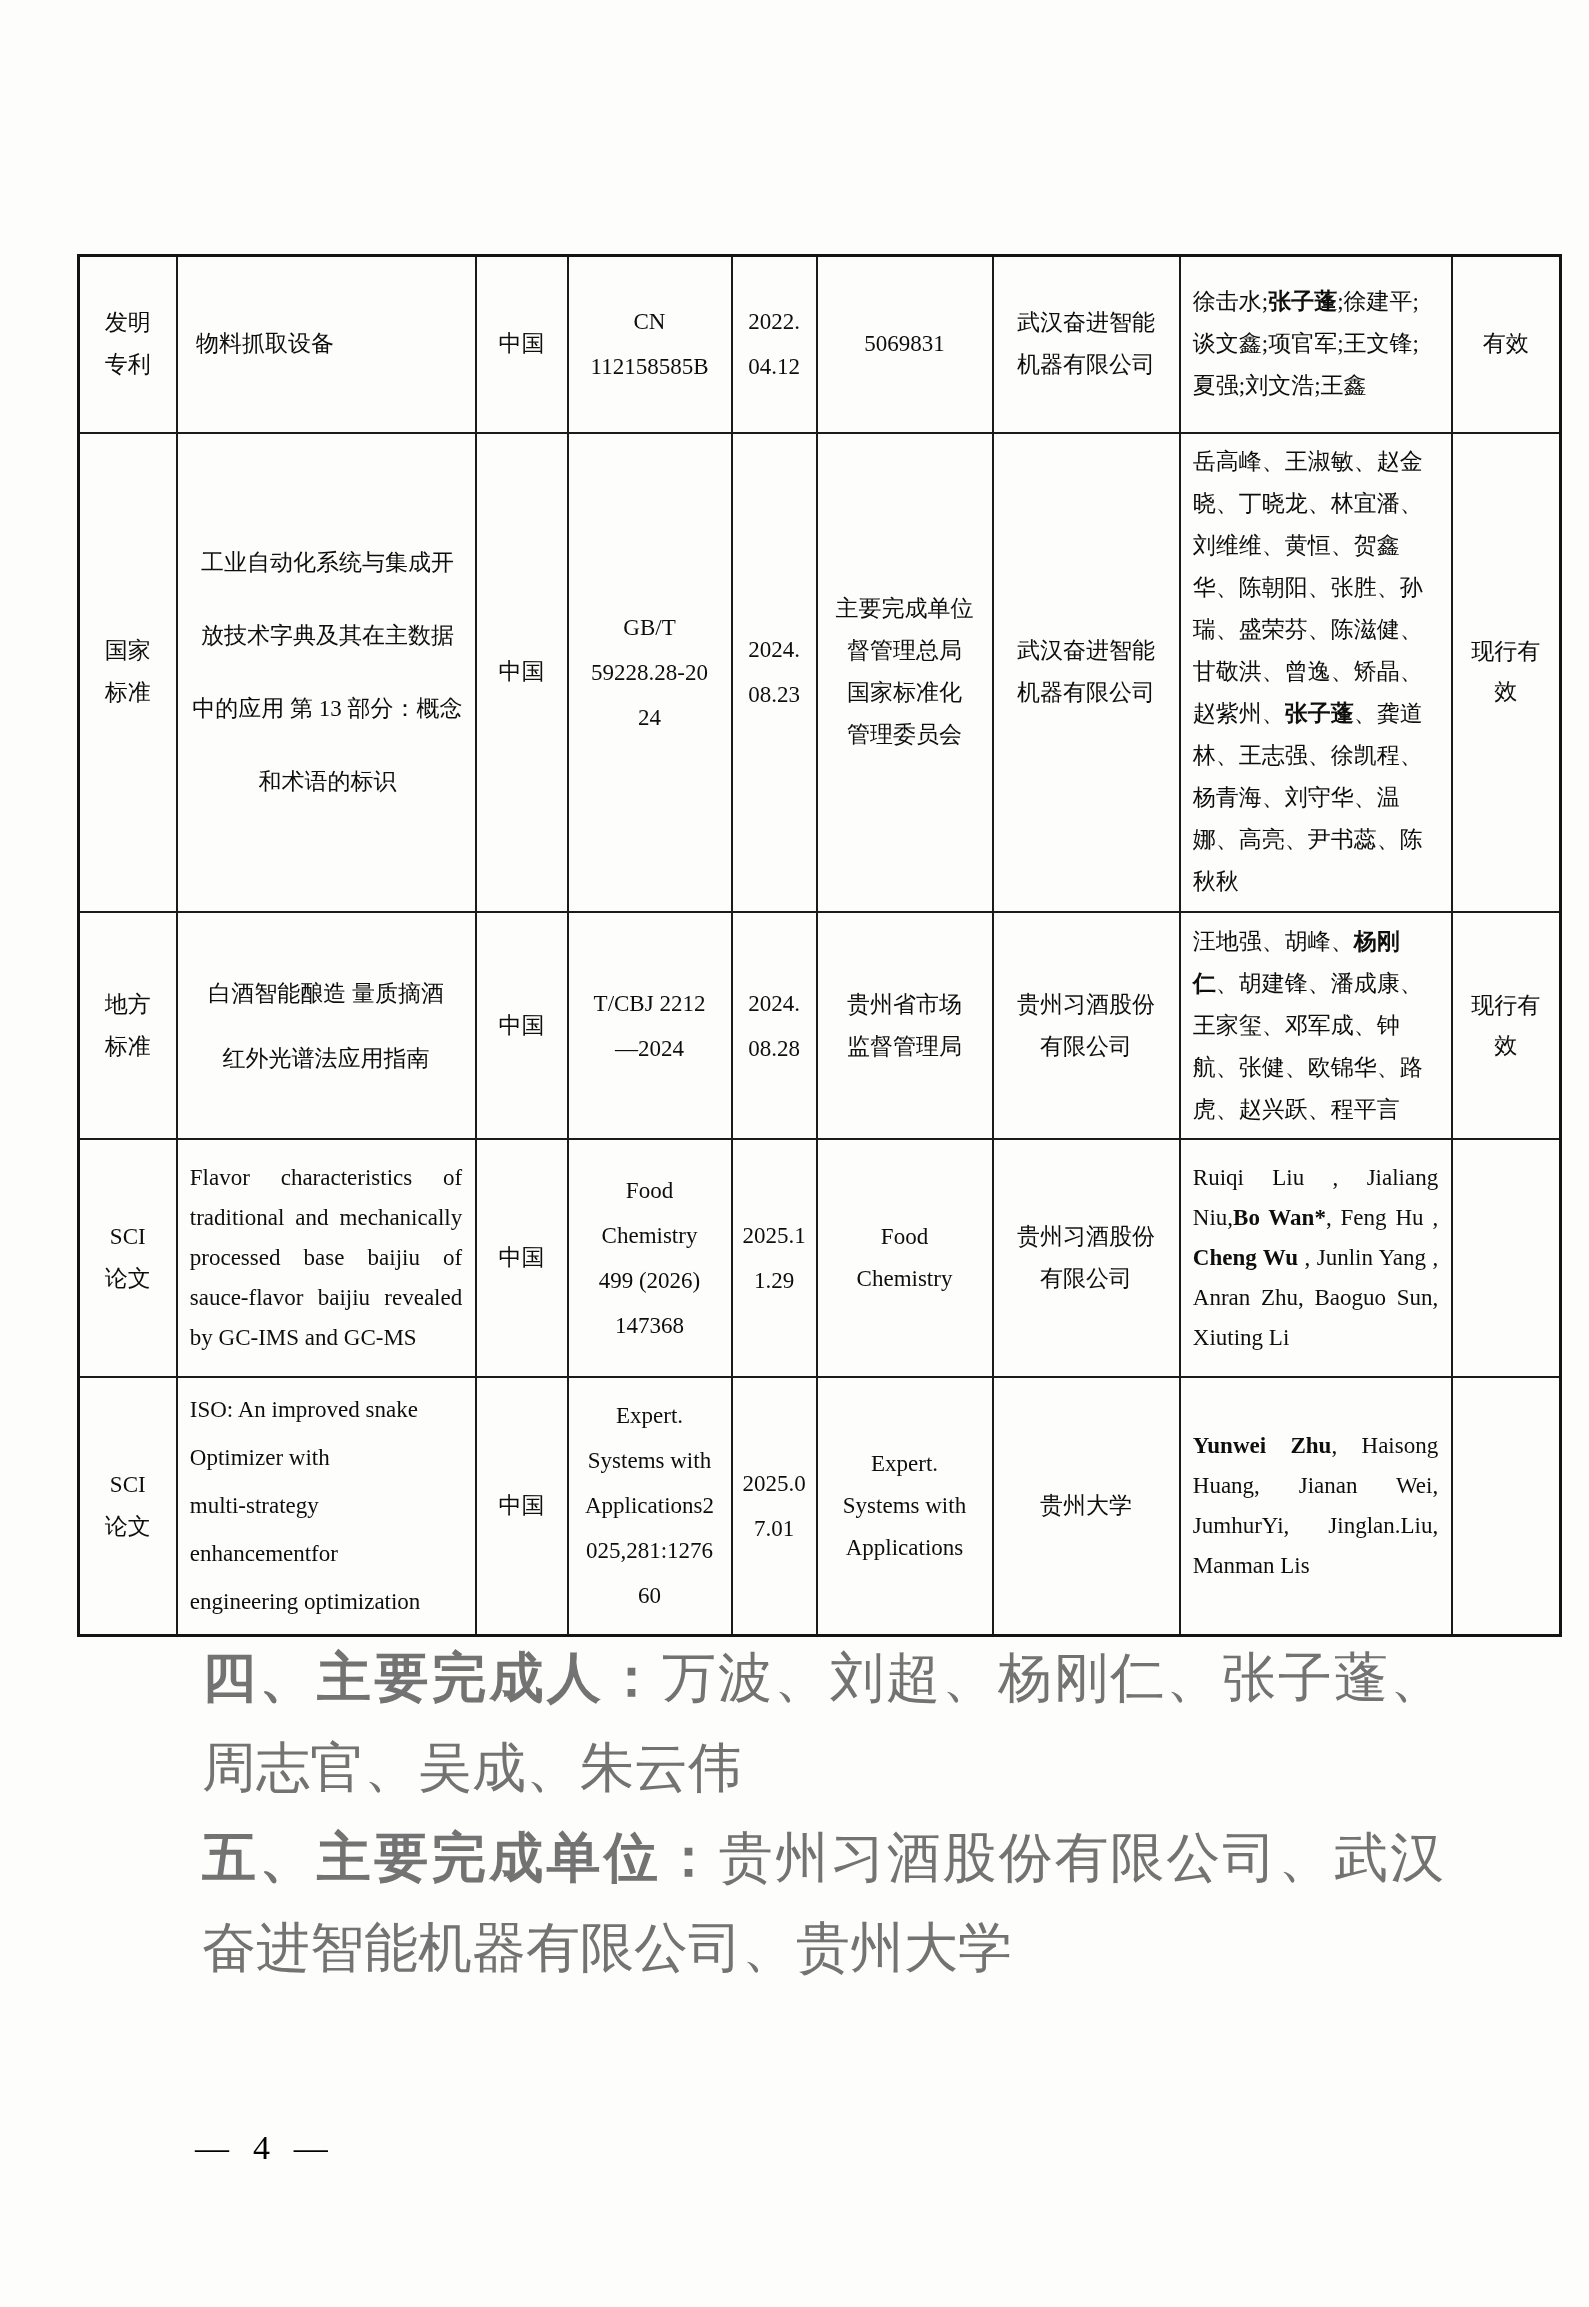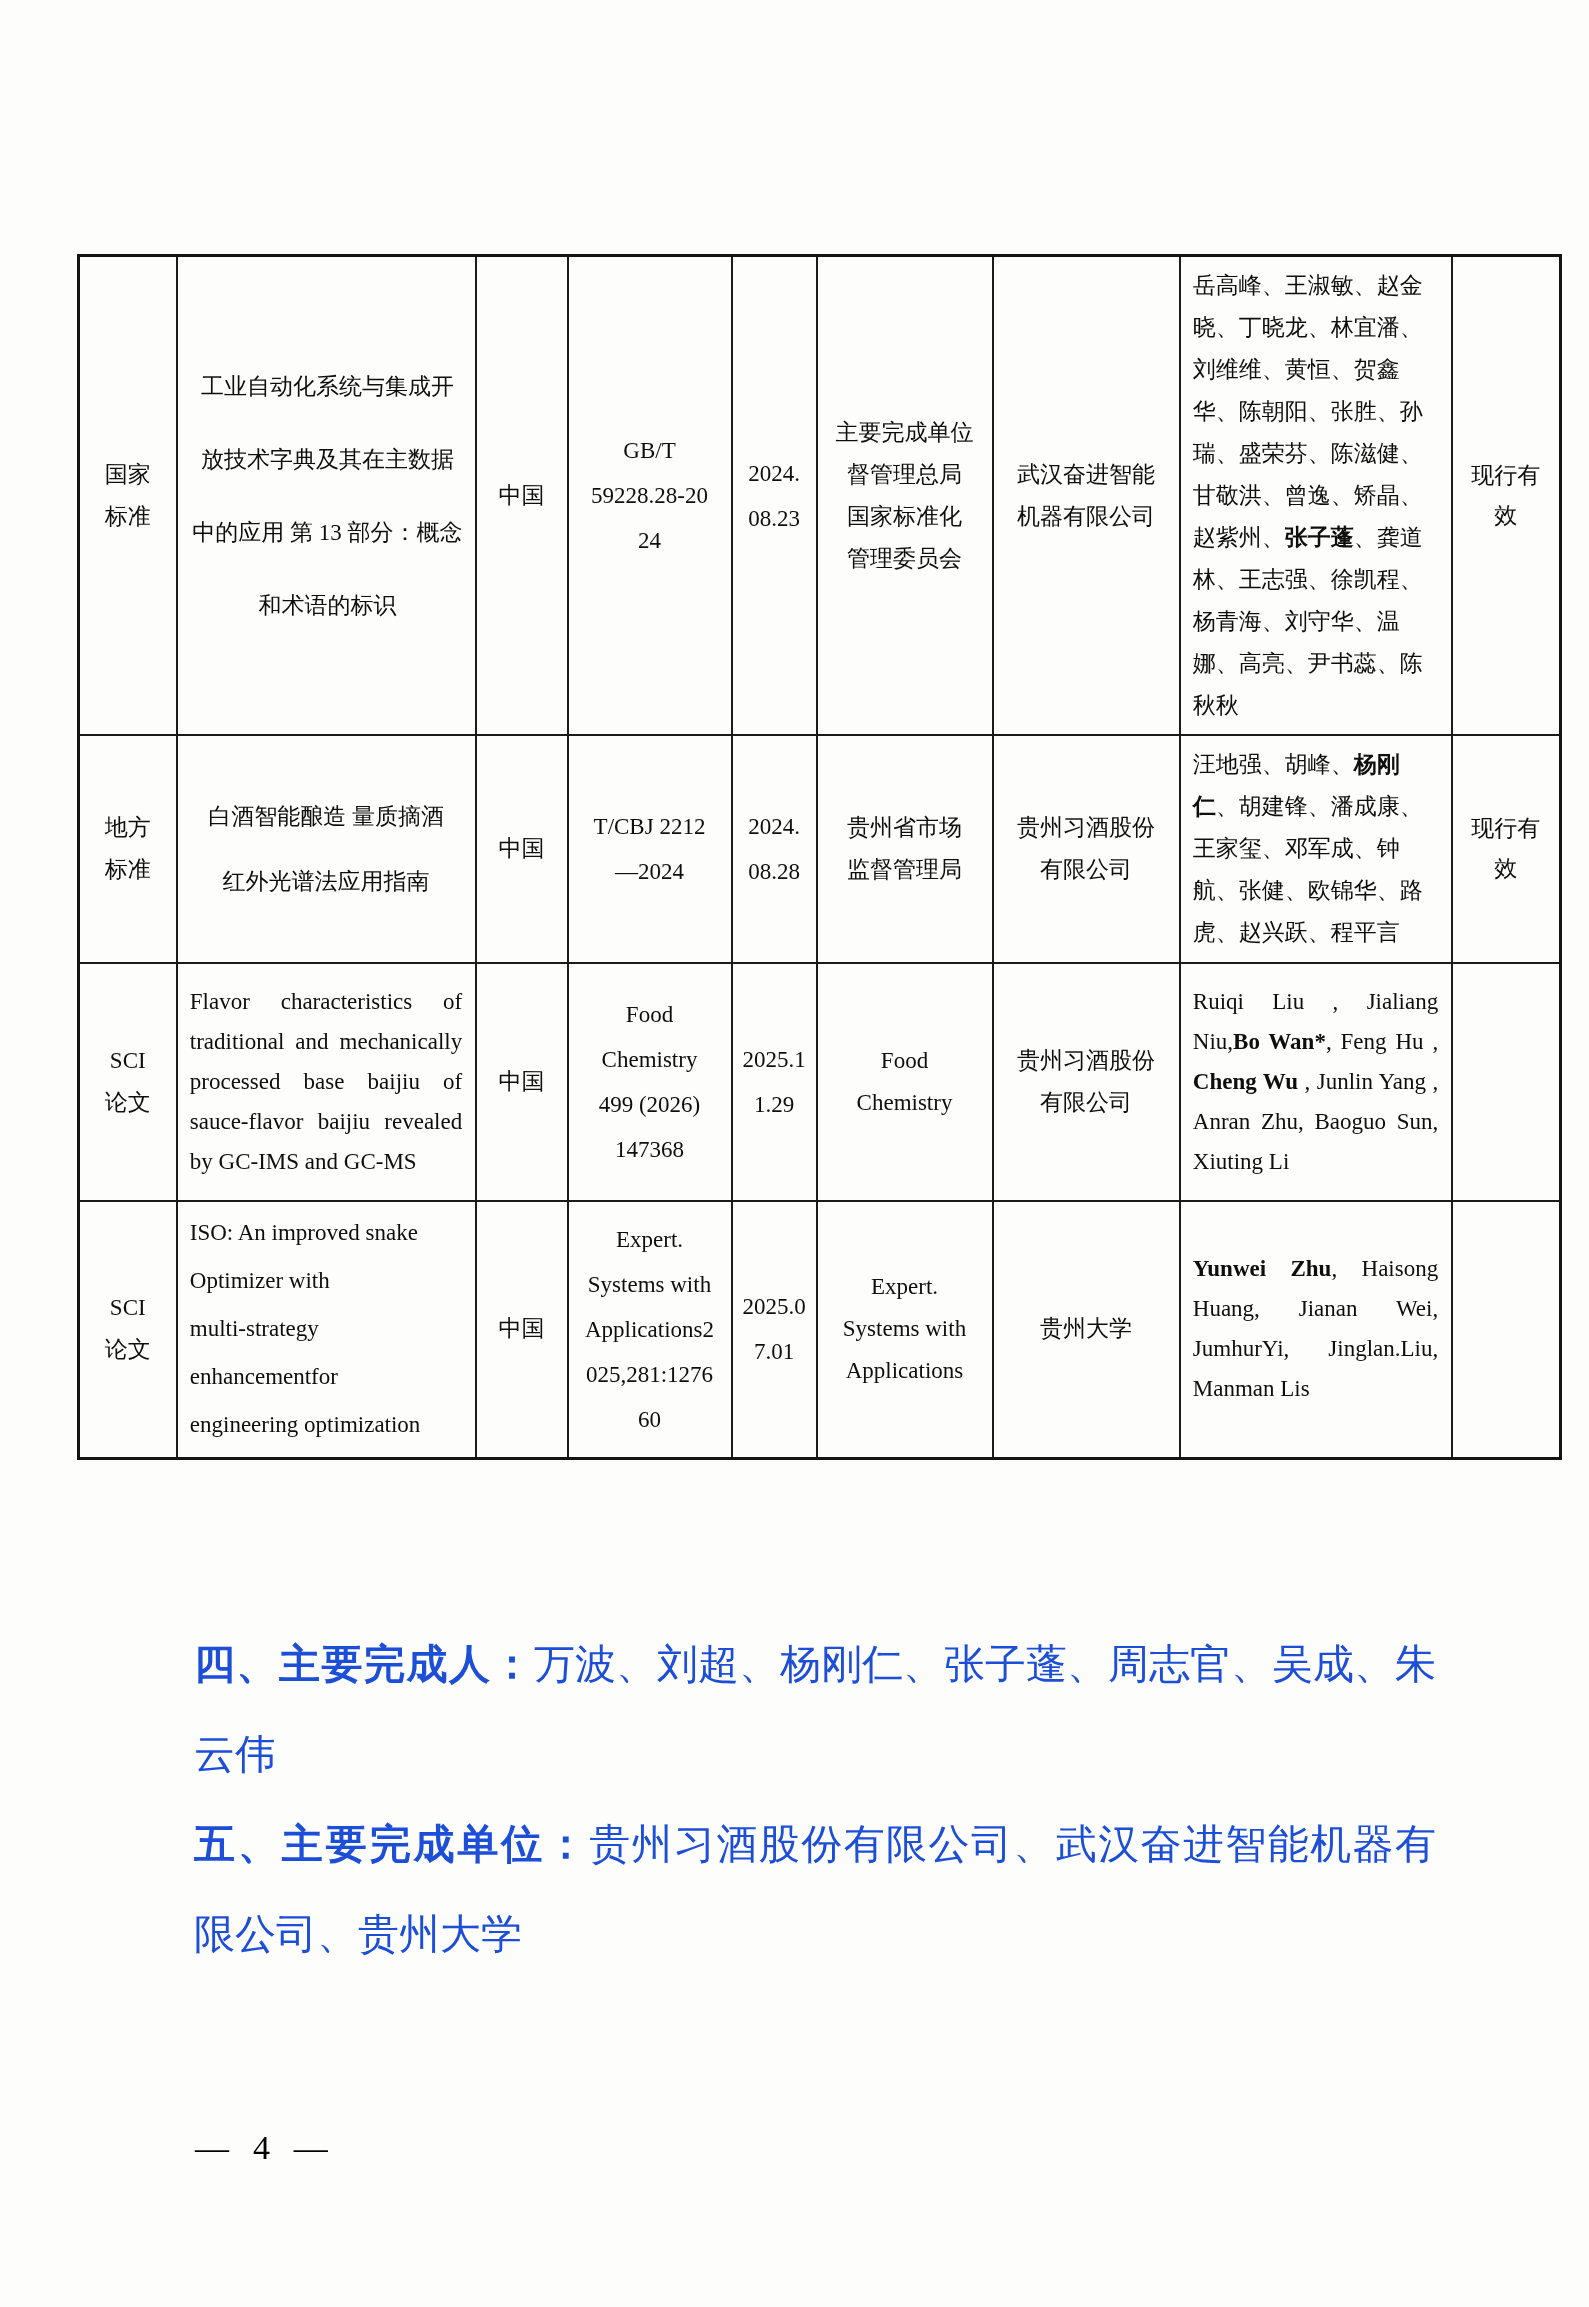--- a/index.html
+++ b/index.html
@@ -45,22 +45,22 @@
 
   td.c4{line-height:45px;}
   td.c5{line-height:45px;}
   td.c6{line-height:42px;}
   td.c9{line-height:40px;}
 
   .bold{font-weight:bold;}
 
   
   .section{
-    position:absolute;left:194px;width:1242px;
-    font-size:41px;line-height:90px;color:#1d4ed8;
+    position:absolute;left:202px;width:1242px;
+    font-size:54px;line-height:90px;color:#737373;
     text-align:justify;text-align-last:left;
   }
   #section4{top:1578px;}
   #section5{top:1758px;}
   .sec-label{
     font-weight:bold;
     font-family:"Liberation Sans", sans-serif;
     letter-spacing:1.5px;
   }
   .page-number{
@@ -79,20 +79,35 @@
         <col style="width:299px">
         <col style="width:92px">
       <col style="width:164px">
         <col style="width:85px">
         <col style="width:176px">
       <col style="width:187px">
         <col style="width:272px">
         <col style="width:109px">
     </colgroup>
     <tbody>
+        <tr class="r1">
+          <td class="c1">发明
+专利</td>
+          <td class="c2">物料抓取设备</td>
+          <td class="c3">中国</td>
+          <td class="c4">CN
+112158585B</td>
+          <td class="c5">2022.
+04.12</td>
+          <td class="c6">5069831</td>
+          <td class="c7">武汉奋进智能
+机器有限公司</td>
+          <td class="c8"><span>徐击水;</span><span class="bold">张子蓬</span><span>;徐建平;谈文鑫;项官军;王文锋;夏强;刘文浩;王鑫</span></td>
+          <td class="c9">有效</td>
+        </tr>
         <tr class="r2">
           <td class="c1">国家
 标准</td>
           <td class="c2">工业自动化系统与集成开放技术字典及其在主数据中的应用 第 13 部分：概念和术语的标识</td>
           <td class="c3">中国</td>
           <td class="c4">GB/T
 59228.28-20
 24</td>
           <td class="c5">2024.
 08.23</td>

